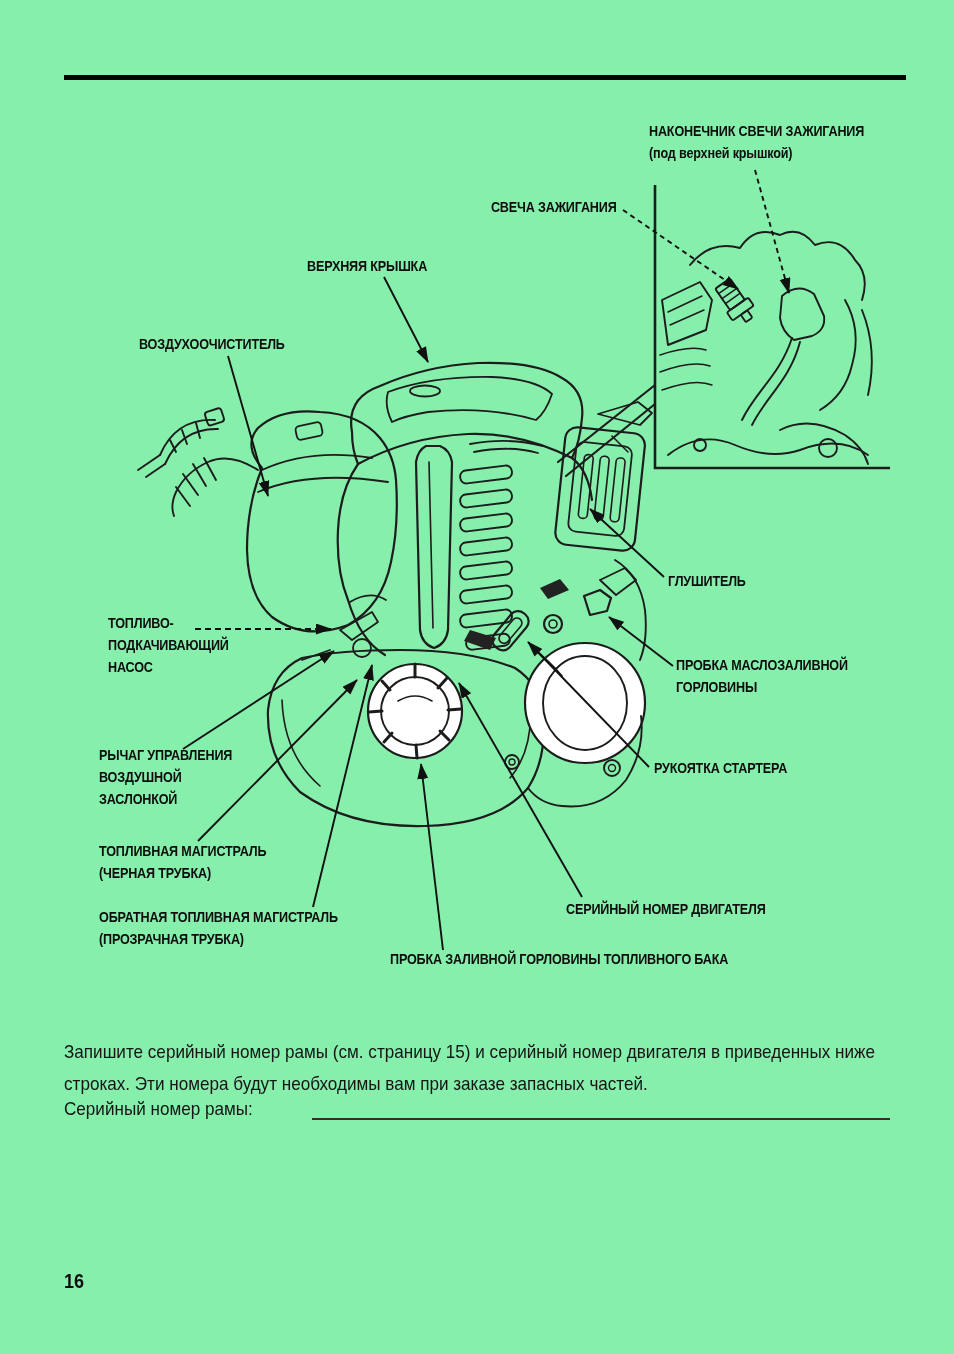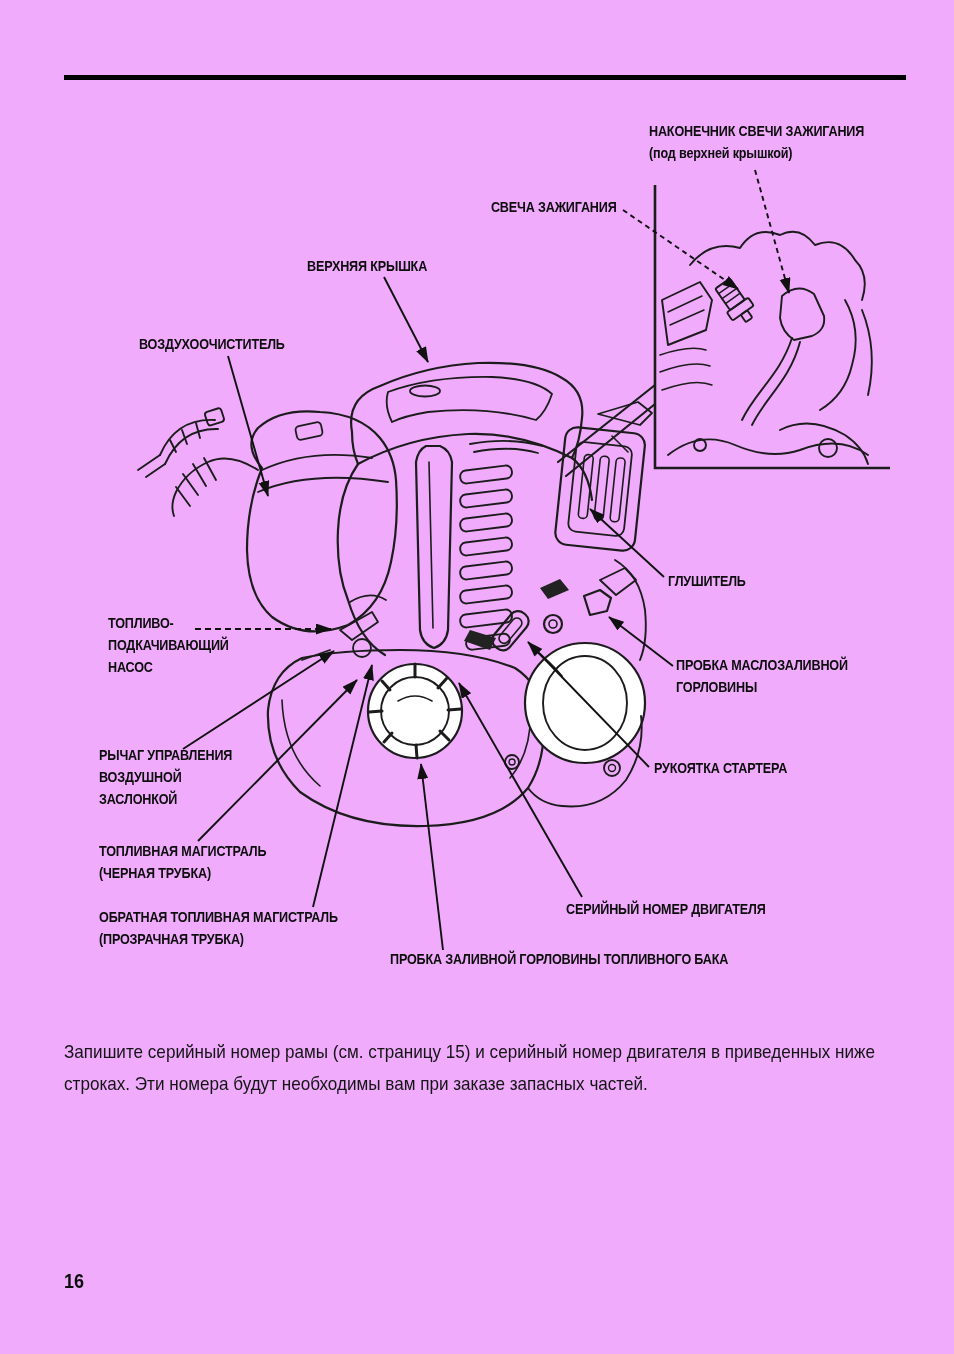--- a/index.html
+++ b/index.html
@@ -1,17 +1,17 @@
 <!DOCTYPE html>
 <html><head>
 <meta charset="utf-8">
 <style>
   html,body{margin:0;padding:0;background:#e8e8e8}
   .page{
-    position:relative;width:954px;height:1354px;background:#f0abfc;
+    position:relative;width:954px;height:1354px;background:#86efac;
     font-family:"Liberation Sans",sans-serif;color:#111;overflow:hidden;
     margin:0 auto;
   }
   .rule{position:absolute;left:64px;top:75px;width:842px;height:5px;background:#000}
   .svg-layer{position:absolute;left:0;top:0}
   .lbl{
     position:absolute;font-weight:bold;font-size:15px;line-height:22px;
     letter-spacing:-0.2px;white-space:nowrap;color:#0d0d0d;
     transform:scaleX(0.84);transform-origin:0 0;
   }
@@ -255,17 +255,21 @@
 
   <div class="lbl" style="left:390px;top:948px">
     <span>ПРОБКА ЗАЛИВНОЙ ГОРЛОВИНЫ ТОПЛИВНОГО БАКА</span>
   </div>
 
   <div class="para">
     <div>Запишите серийный номер рамы (см. страницу 15) и серийный номер двигателя в приведенных ниже</div>
     <div>строках. Эти номера будут необходимы вам при заказе запасных частей.</div>
   </div>
 
+  <div class="serial-row" style="top:1098px">
+    <span class="slabel">Серийный номер рамы:</span>
+    <div class="sline"></div>
+  </div>
 
 
   <div class="pagenum">16</div>
 
 </div>
 
 </body></html>

